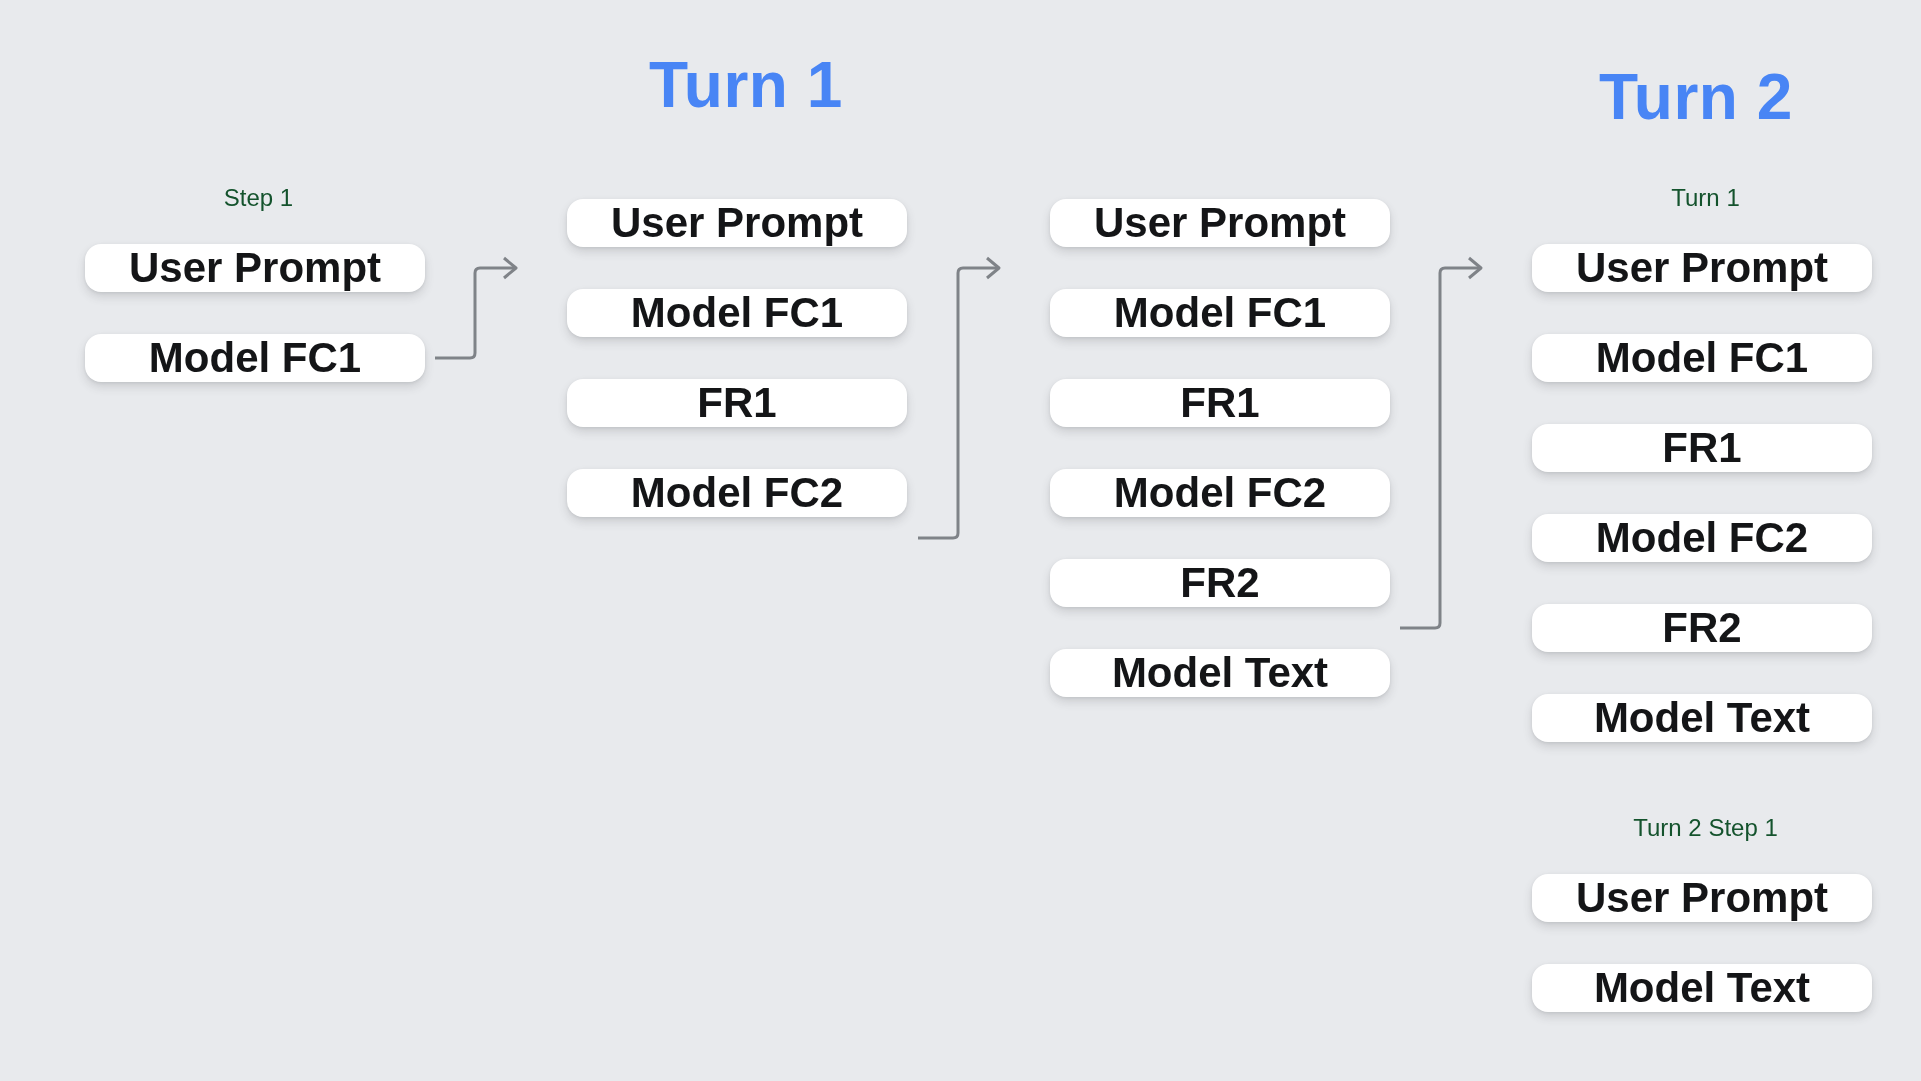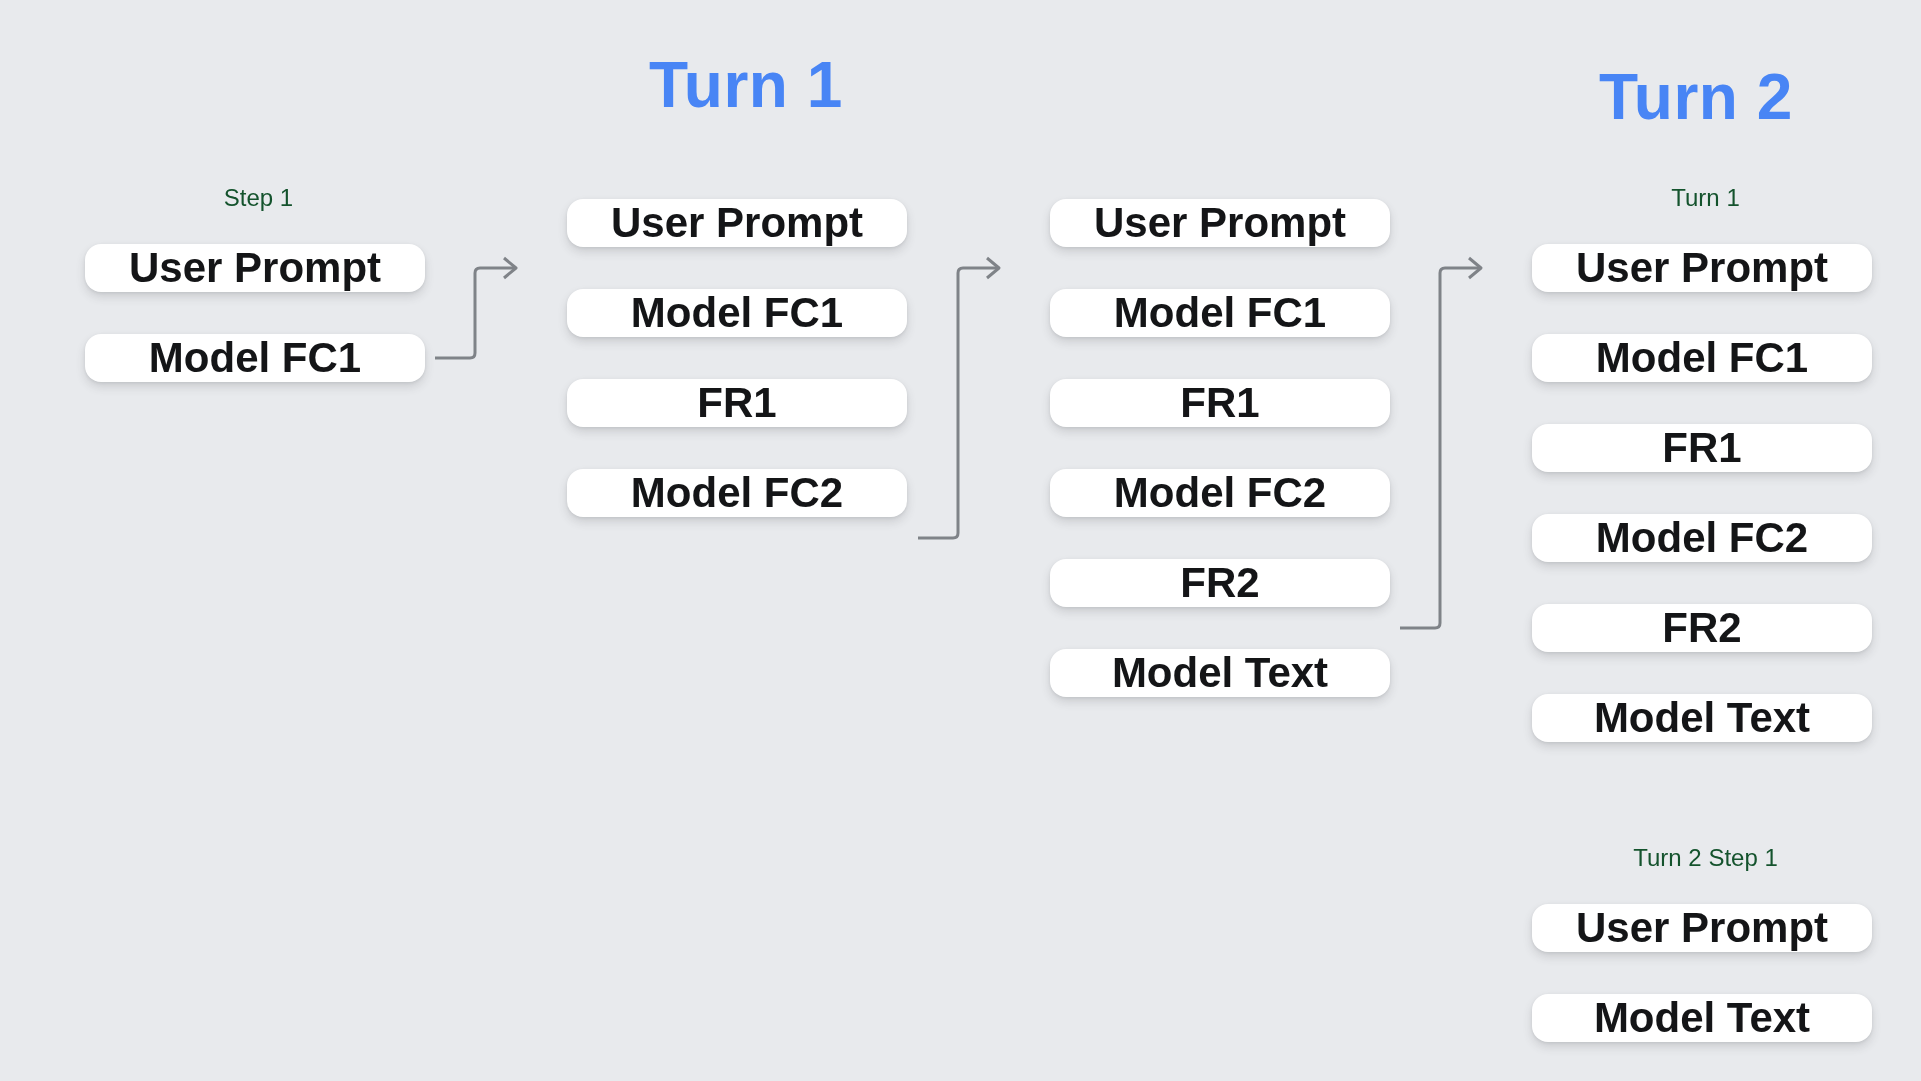--- a/index.html
+++ b/index.html
@@ -18,21 +18,21 @@
     white-space:nowrap;
   }
   .h-turn1{left:649px;top:50px;}
   .h-turn2{left:1599px;top:62px;}
 
   .column{position:absolute;width:378px;}
   .c0{left:47px;top:184px;}
   .c1{left:529px;top:184px;}
   .c2{left:1012px;top:184px;}
   .c3{left:1494px;top:184px;}
-  .c4{left:1494px;top:844px;}
+  .c4{left:1494px;top:814px;}
 
   .col-label{
     font-size:24px;
     line-height:28px;
     color:#14532d;
     margin-left:45px;
     margin-bottom:17px;
     white-space:nowrap;
     text-align:center;
   }

